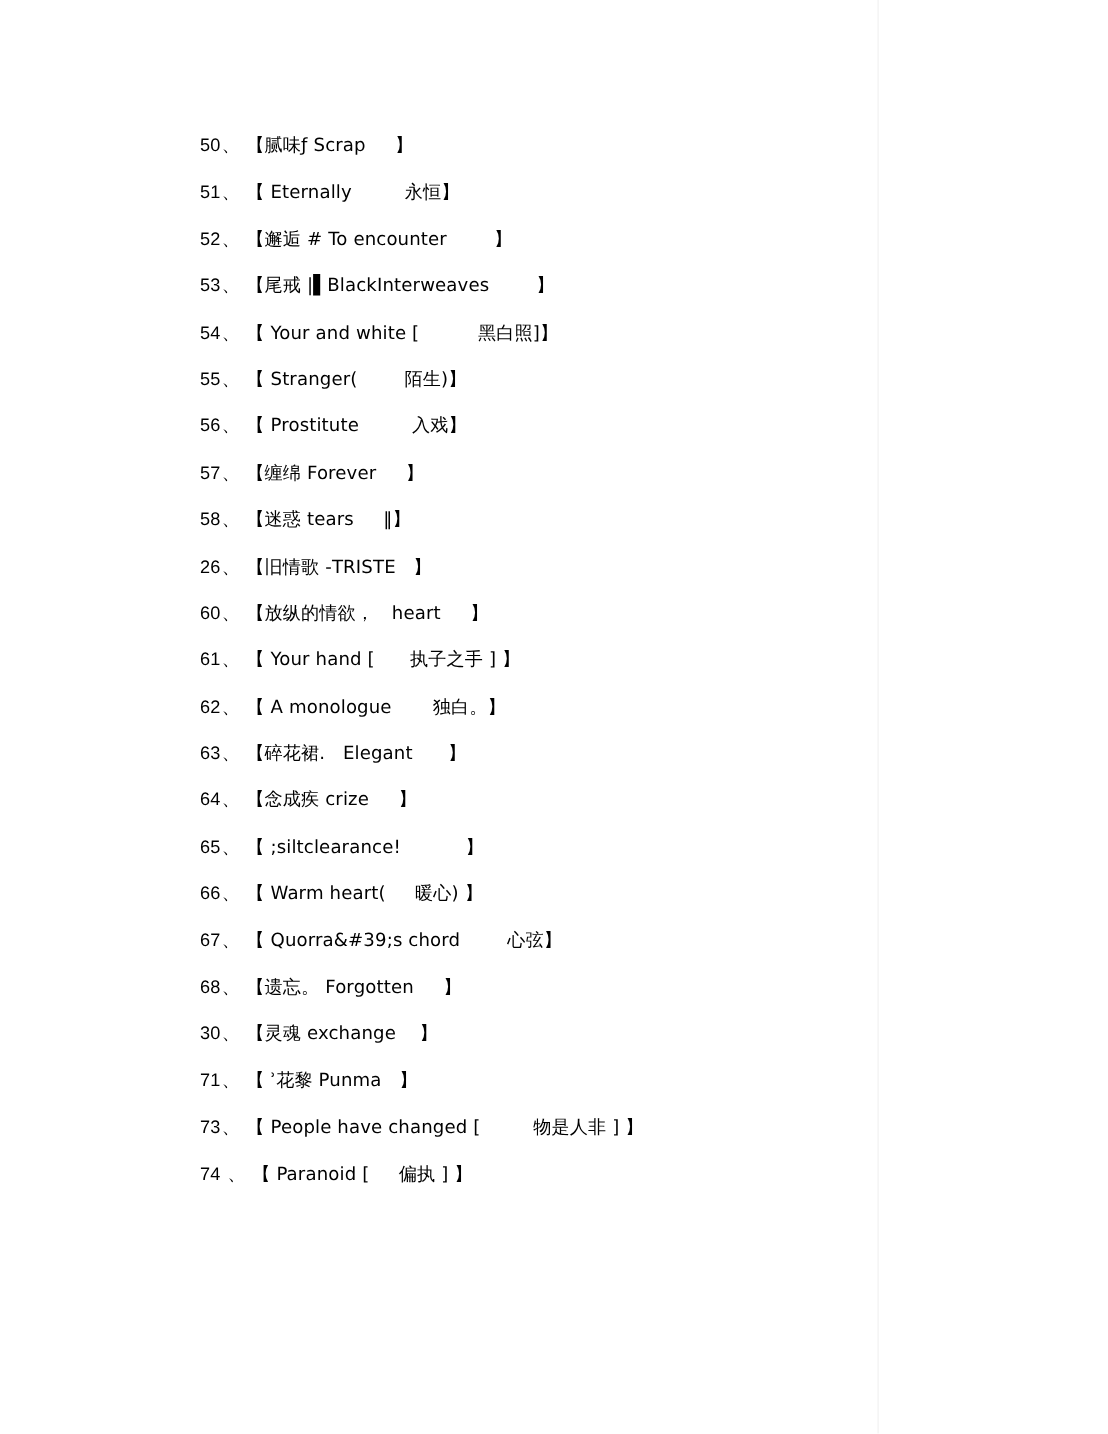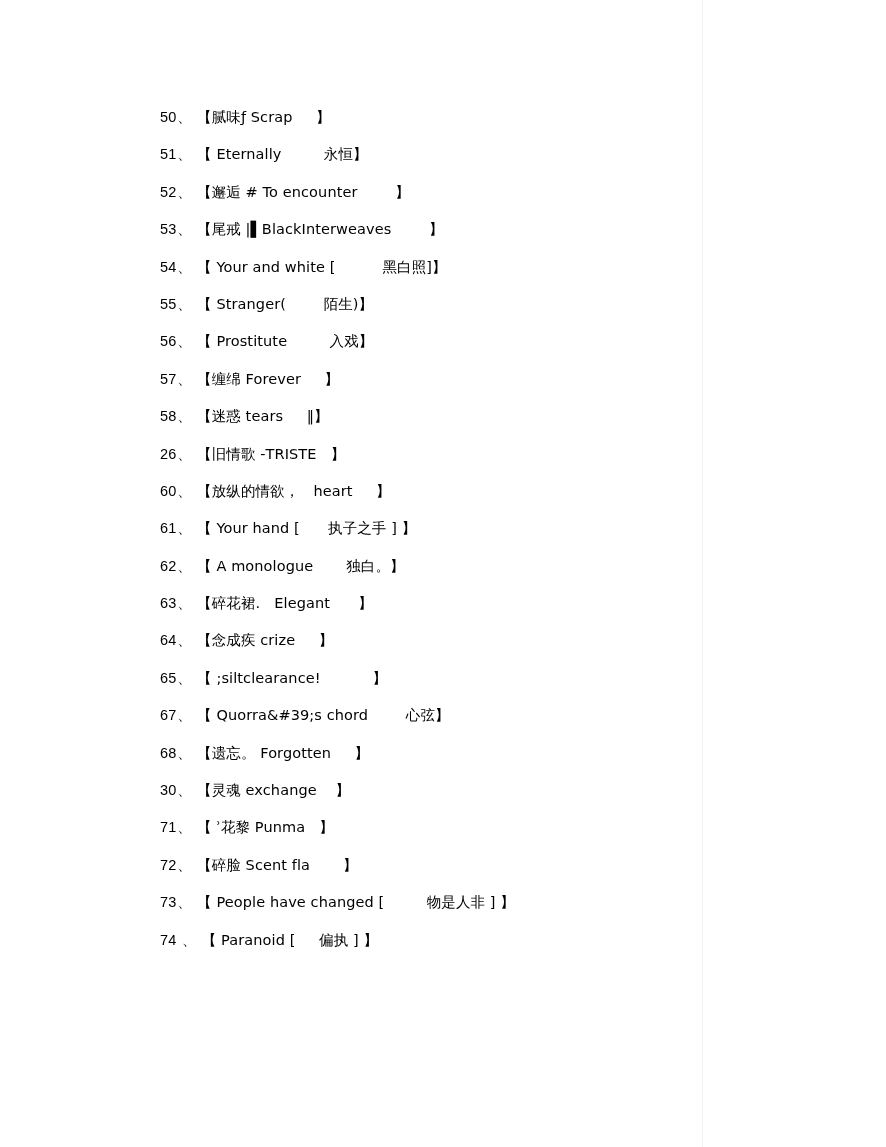--- a/index.html
+++ b/index.html
@@ -75,22 +75,22 @@
       <div class="entry"><span class="num">56</span><span class="sep cjk">、</span> <span class="body-text cjk">【 Prostitute         入戏】</span></div>
       <div class="entry"><span class="num">57</span><span class="sep cjk">、</span> <span class="body-text cjk">【缠绵 Forever     】</span></div>
       <div class="entry"><span class="num">58</span><span class="sep cjk">、</span> <span class="body-text cjk">【迷惑 tears     ‖】</span></div>
       <div class="entry"><span class="num">26</span><span class="sep cjk">、</span> <span class="body-text cjk">【旧情歌 -TRISTE   】</span></div>
       <div class="entry"><span class="num">60</span><span class="sep cjk">、</span> <span class="body-text cjk">【放纵的情欲，   heart     】</span></div>
       <div class="entry"><span class="num">61</span><span class="sep cjk">、</span> <span class="body-text cjk">【 Your hand [      执子之手 ] 】</span></div>
       <div class="entry"><span class="num">62</span><span class="sep cjk">、</span> <span class="body-text cjk">【 A monologue       独白。】</span></div>
       <div class="entry"><span class="num">63</span><span class="sep cjk">、</span> <span class="body-text cjk">【碎花裙.   Elegant      】</span></div>
       <div class="entry"><span class="num">64</span><span class="sep cjk">、</span> <span class="body-text cjk">【念成疾 crize     】</span></div>
       <div class="entry"><span class="num">65</span><span class="sep cjk">、</span> <span class="body-text cjk">【 ;siltclearance!           】</span></div>
+      <div class="entry"><span class="num">66</span><span class="sep cjk">、</span> <span class="body-text cjk">【 Warm heart(     暖心) 】</span></div>
       <div class="entry"><span class="num">67</span><span class="sep cjk">、</span> <span class="body-text cjk">【 Quorra&amp;#39;s chord        心弦】</span></div>
       <div class="entry"><span class="num">68</span><span class="sep cjk">、</span> <span class="body-text cjk">【遗忘。 Forgotten     】</span></div>
       <div class="entry"><span class="num">30</span><span class="sep cjk">、</span> <span class="body-text cjk">【灵魂 exchange    】</span></div>
       <div class="entry"><span class="num">71</span><span class="sep cjk">、</span> <span class="body-text cjk">【 ʾ花黎 Punma   】</span></div>
-      <div class="entry"><span class="num">72</span><span class="sep cjk">、</span> <span class="body-text cjk">【碎脸 Scent fla       】</span></div>
       <div class="entry"><span class="num">73</span><span class="sep cjk">、</span> <span class="body-text cjk">【 People have changed [         物是人非 ] 】</span></div>
       <div class="entry"><span class="num">74</span><span class="sep cjk"> 、</span> <span class="body-text cjk">【 Paranoid [     偏执 ] 】</span></div>
     </div>
 
 </div>
 
 </body></html>

